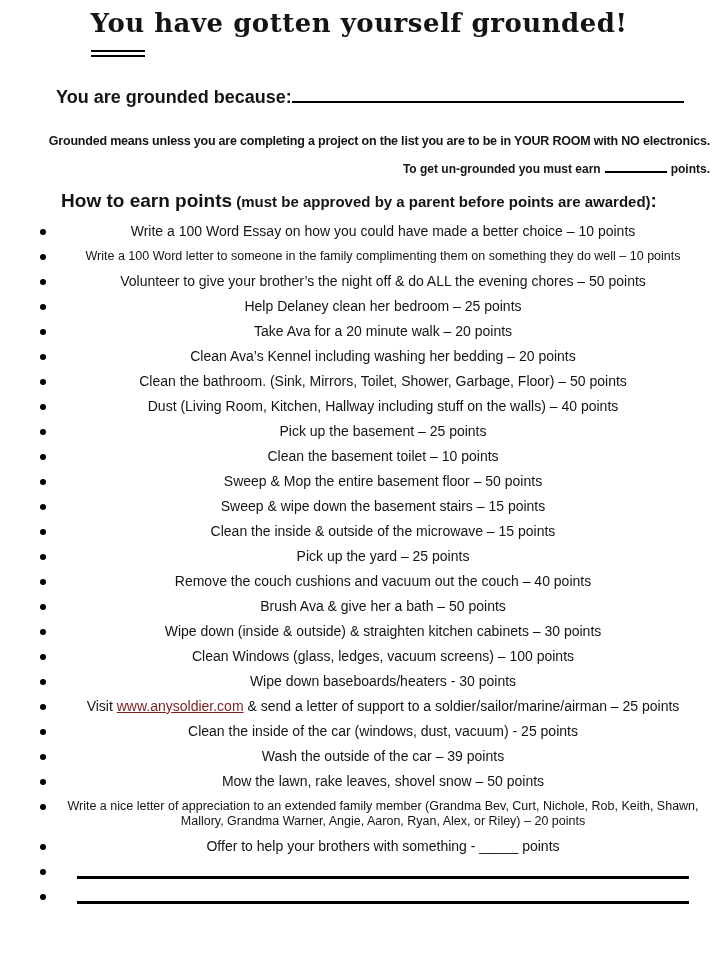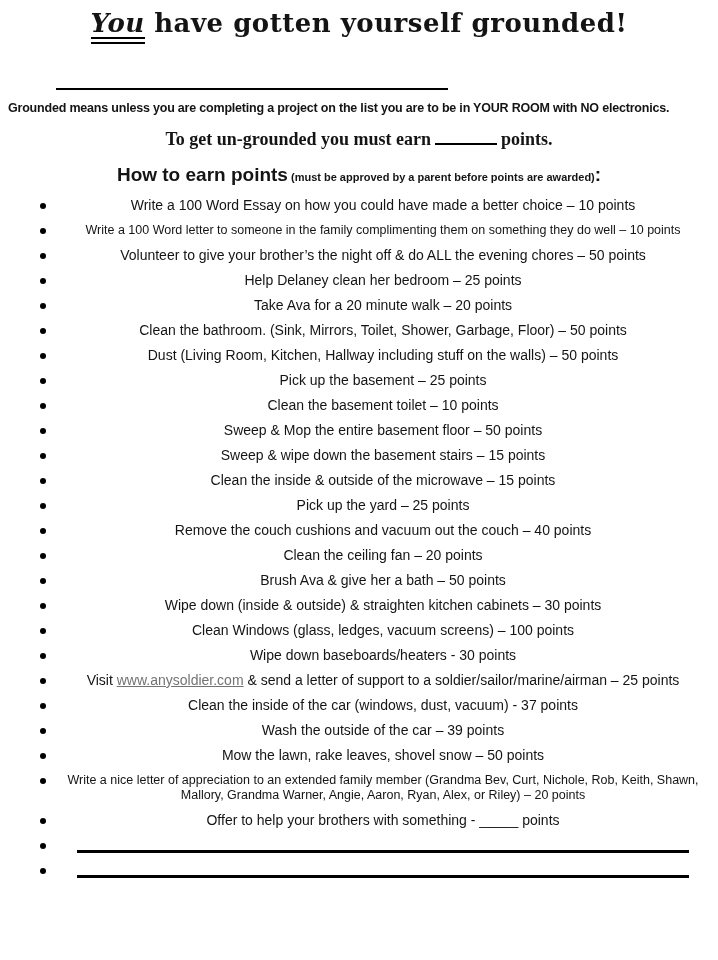--- a/index.html
+++ b/index.html
@@ -19,73 +19,71 @@
     font-family: "DejaVu Serif", serif;
     font-weight: bold;
     font-size: 26px;
     letter-spacing: 0.5px;
     margin: 2px 0 0 0;
   }
   .title .uword {
     display: inline-block;
     border-bottom: 7px double #000;
     line-height: 1.0;
-    padding-bottom: 1px;
-    font-style: italic;
+    padding-bottom: 14px;
   }
 
   
   .because-row {
     margin: 30px 0 0 48px;
     font-weight: bold;
     font-size: 18px;
     white-space: nowrap;
   }
   .because-blank {
     display: inline-block;
     width: 392px;
     height: 4px;
     border-bottom: 2px solid #000;
   }
 
   
   .meaning {
-    margin-top: 6px;
-    text-align: left;
+    margin-top: 26px;
+    text-align: right;
     font-weight: bold;
     font-size: 12.5px;
     letter-spacing: -0.2px;
     white-space: nowrap;
   }
 
   
   .earn-row {
     margin-top: 14px;
-    text-align: center;
+    text-align: right;
     font-weight: bold;
-    font-size: 18px;
-    font-family: Liberation Serif, serif;
+    font-size: 12px;
   }
   .earn-blank {
     display: inline-block;
     width: 62px;
     height: 4px;
     border-bottom: 2.5px solid #000;
     margin: 0 4px;
   }
 
   
   .how-row {
     margin-top: 14px;
     text-align: center;
     font-weight: bold;
     white-space: nowrap;
   }
   .how-main { font-size: 19px; }
-  .how-note { font-size: 11px; }
+  .how-note { font-size: 15px; }
   .how-colon { font-size: 19px; }
 
   
   ul.points {
     list-style: none;
     margin: 12px 0 0 0;
     padding: 0 0 0 30px;
   }
   ul.points li {
     position: relative;
@@ -122,50 +120,50 @@
     cursor: pointer;
   }
 </style>
 </head>
 <body>
 
 <div class="page">
 
   <h1 class="title"><span class="uword">You</span><span> have gotten yourself grounded!</span></h1>
 
-  <div class="because-row"><span class="because-blank"></span></div>
+  <div class="because-row"><span>You are grounded because:</span><span class="because-blank"></span></div>
 
   <div class="meaning">Grounded means unless you are completing a project on the list you are to be in YOUR ROOM with NO electronics.</div>
 
   <div class="earn-row"><span>To get un-grounded you must earn</span><span class="earn-blank"></span><span>points.</span></div>
 
   <div class="how-row"><span class="how-main">How to earn points</span><span class="how-note"> <span>(must be approved by a parent before points are awarded)</span></span><span class="how-colon">:</span></div>
 
   <ul class="points">
       <li>Write a 100 Word Essay on how you could have made a better choice – 10 points</li>
       <li class="small">Write a 100 Word letter to someone in the family complimenting them on something they do well – 10 points</li>
       <li>Volunteer to give your brother’s the night off &amp; do ALL the evening chores – 50 points</li>
       <li>Help Delaney clean her bedroom – 25 points</li>
       <li>Take Ava for a 20 minute walk – 20 points</li>
+      <li>Clean Ava’s Kennel including washing her bedding – 20 points</li>
       <li>Clean the bathroom. (Sink, Mirrors, Toilet, Shower, Garbage, Floor) – 50 points</li>
-      <li>Dust (Living Room, Kitchen, Hallway including stuff on the walls) – 50 points</li>
+      <li>Dust (Living Room, Kitchen, Hallway including stuff on the walls) – 40 points</li>
       <li>Pick up the basement – 25 points</li>
       <li>Clean the basement toilet – 10 points</li>
       <li>Sweep &amp; Mop the entire basement floor – 50 points</li>
       <li>Sweep &amp; wipe down the basement stairs – 15 points</li>
       <li>Clean the inside &amp; outside of the microwave – 15 points</li>
       <li>Pick up the yard – 25 points</li>
       <li>Remove the couch cushions and vacuum out the couch – 40 points</li>
-      <li>Clean the ceiling fan – 20 points</li>
       <li>Brush Ava &amp; give her a bath – 50 points</li>
       <li>Wipe down (inside &amp; outside) &amp; straighten kitchen cabinets – 30 points</li>
       <li>Clean Windows (glass, ledges, vacuum screens) – 100 points</li>
       <li>Wipe down baseboards/heaters  - 30 points</li>
-      <li><span>Visit </span><a class="soldier-link" style="color: #737373;">www.anysoldier.com</a><span> &amp; send a letter of support to a soldier/sailor/marine/airman – 25 points</span></li>
-      <li>Clean the inside of the car (windows, dust, vacuum) -  37 points</li>
+      <li><span>Visit </span><a class="soldier-link" style="color: #7f1d1d;">www.anysoldier.com</a><span> &amp; send a letter of support to a soldier/sailor/marine/airman – 25 points</span></li>
+      <li>Clean the inside of the car (windows, dust, vacuum) -  25 points</li>
       <li>Wash the outside of the car – 39 points</li>
       <li>Mow the lawn, rake leaves, shovel snow – 50 points</li>
       <li class="small">Write a nice letter of appreciation to an extended family member (Grandma Bev, Curt, Nichole, Rob, Keith, Shawn, Mallory, Grandma Warner, Angie, Aaron, Ryan, Alex, or Riley) – 20 points</li>
       <li>Offer to help your brothers with something - _____ points</li>
       <li class="blank-row"><span class="write-line"></span></li>
       <li class="blank-row"><span class="write-line"></span></li>
     </ul>
 
 </div>
 

